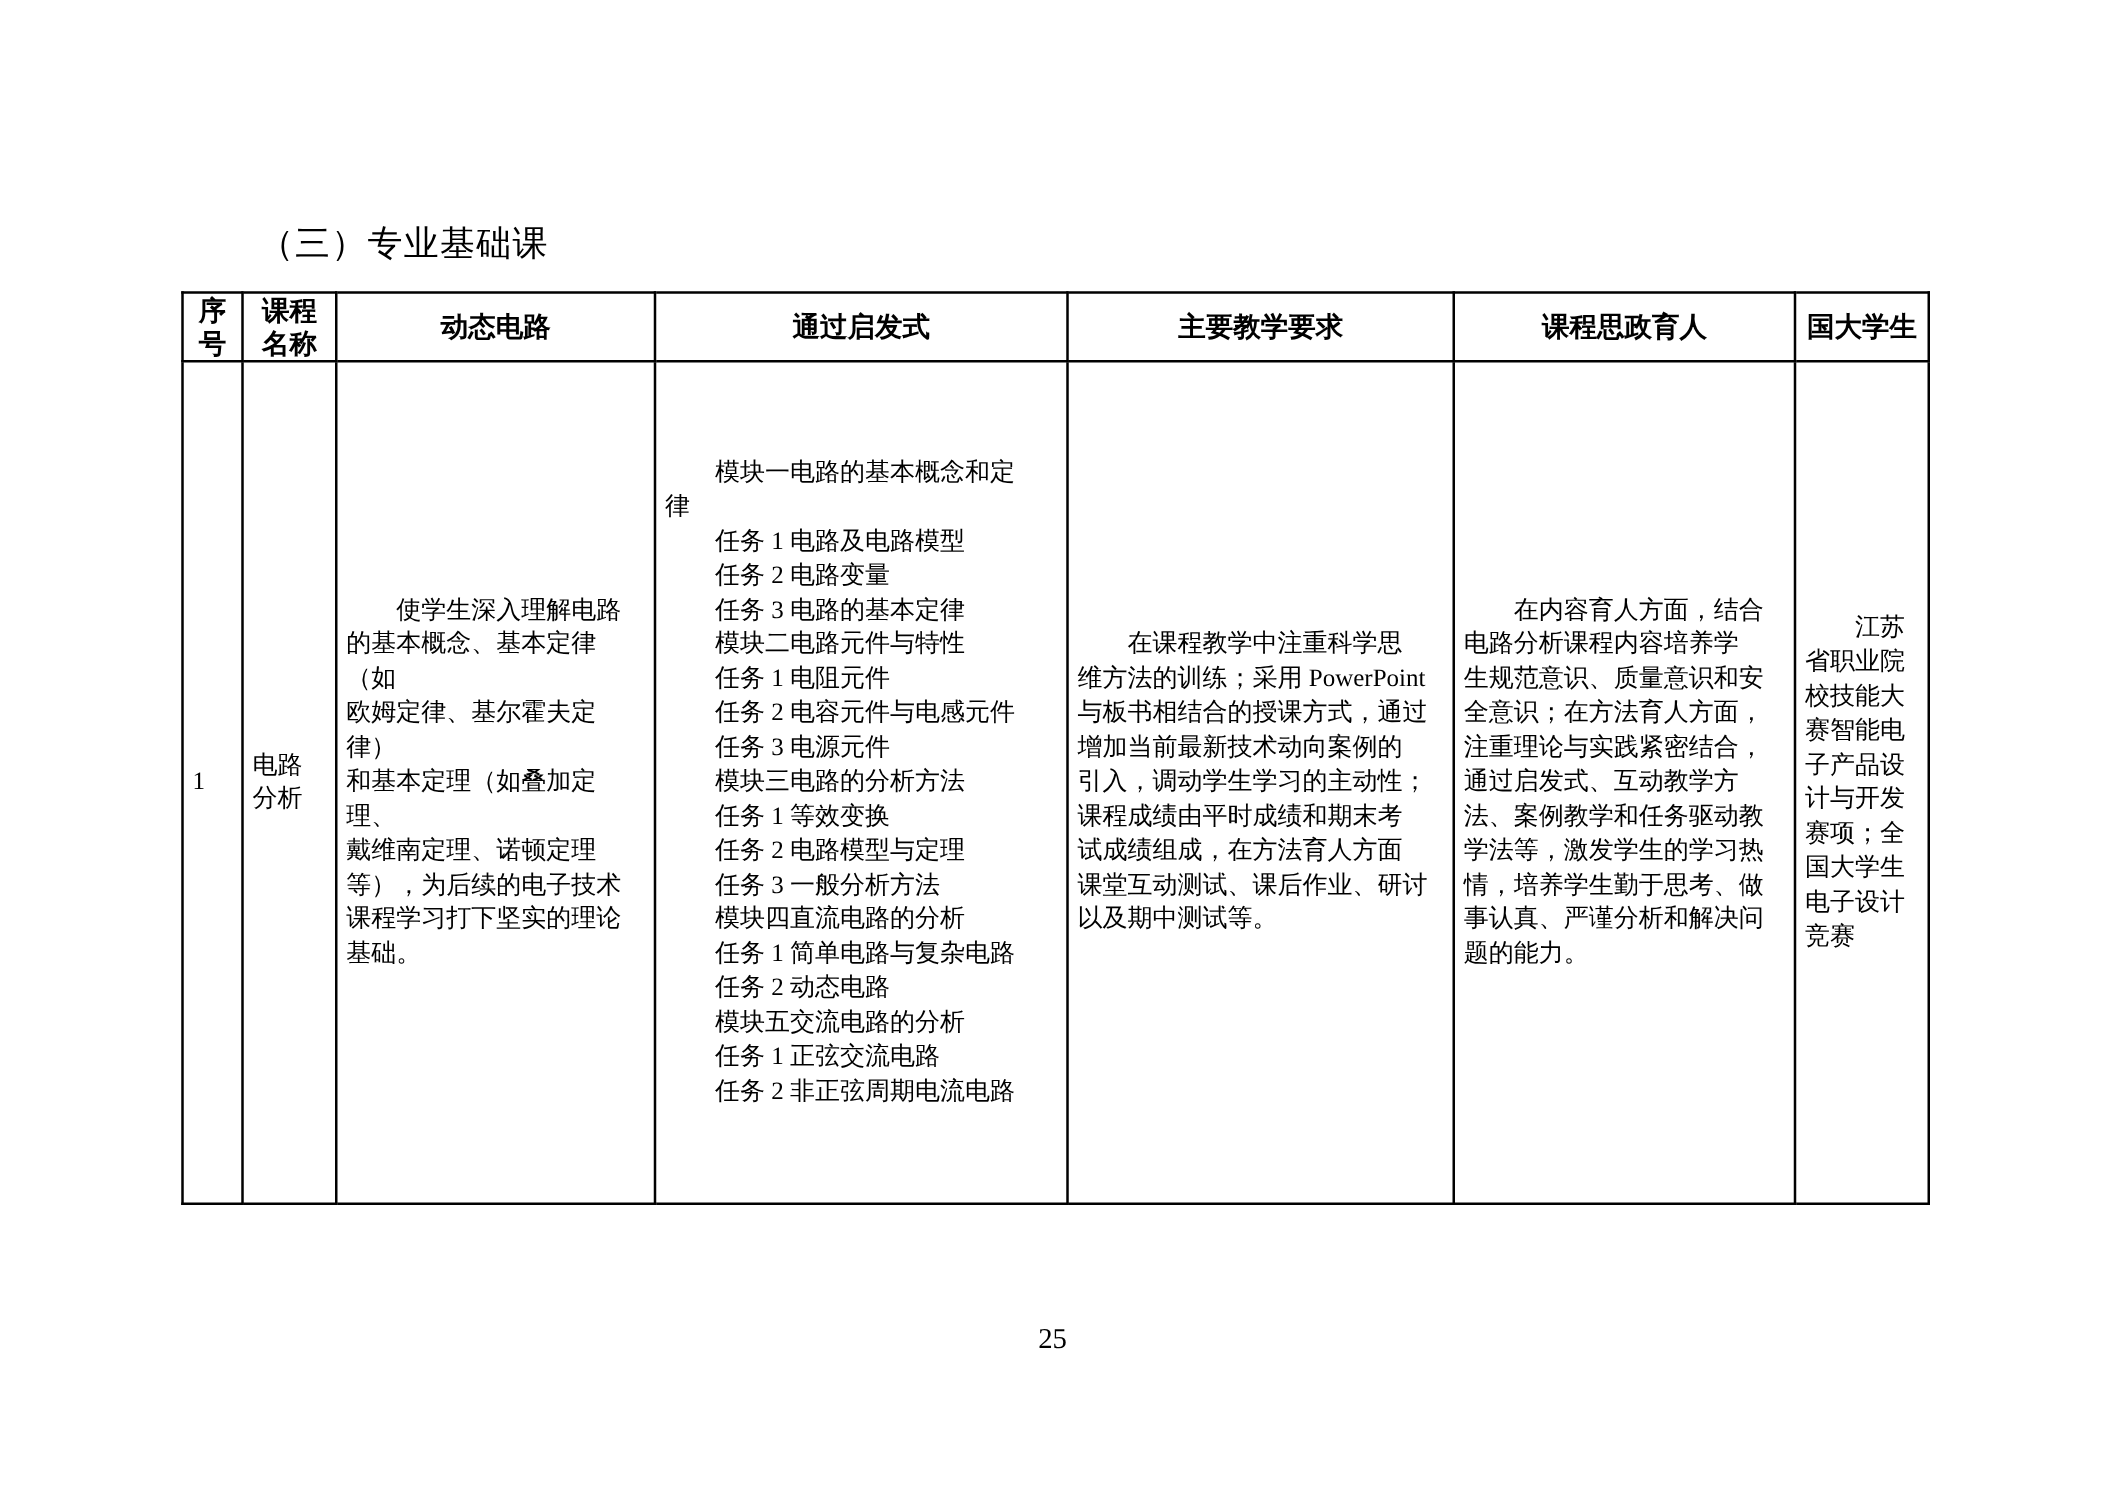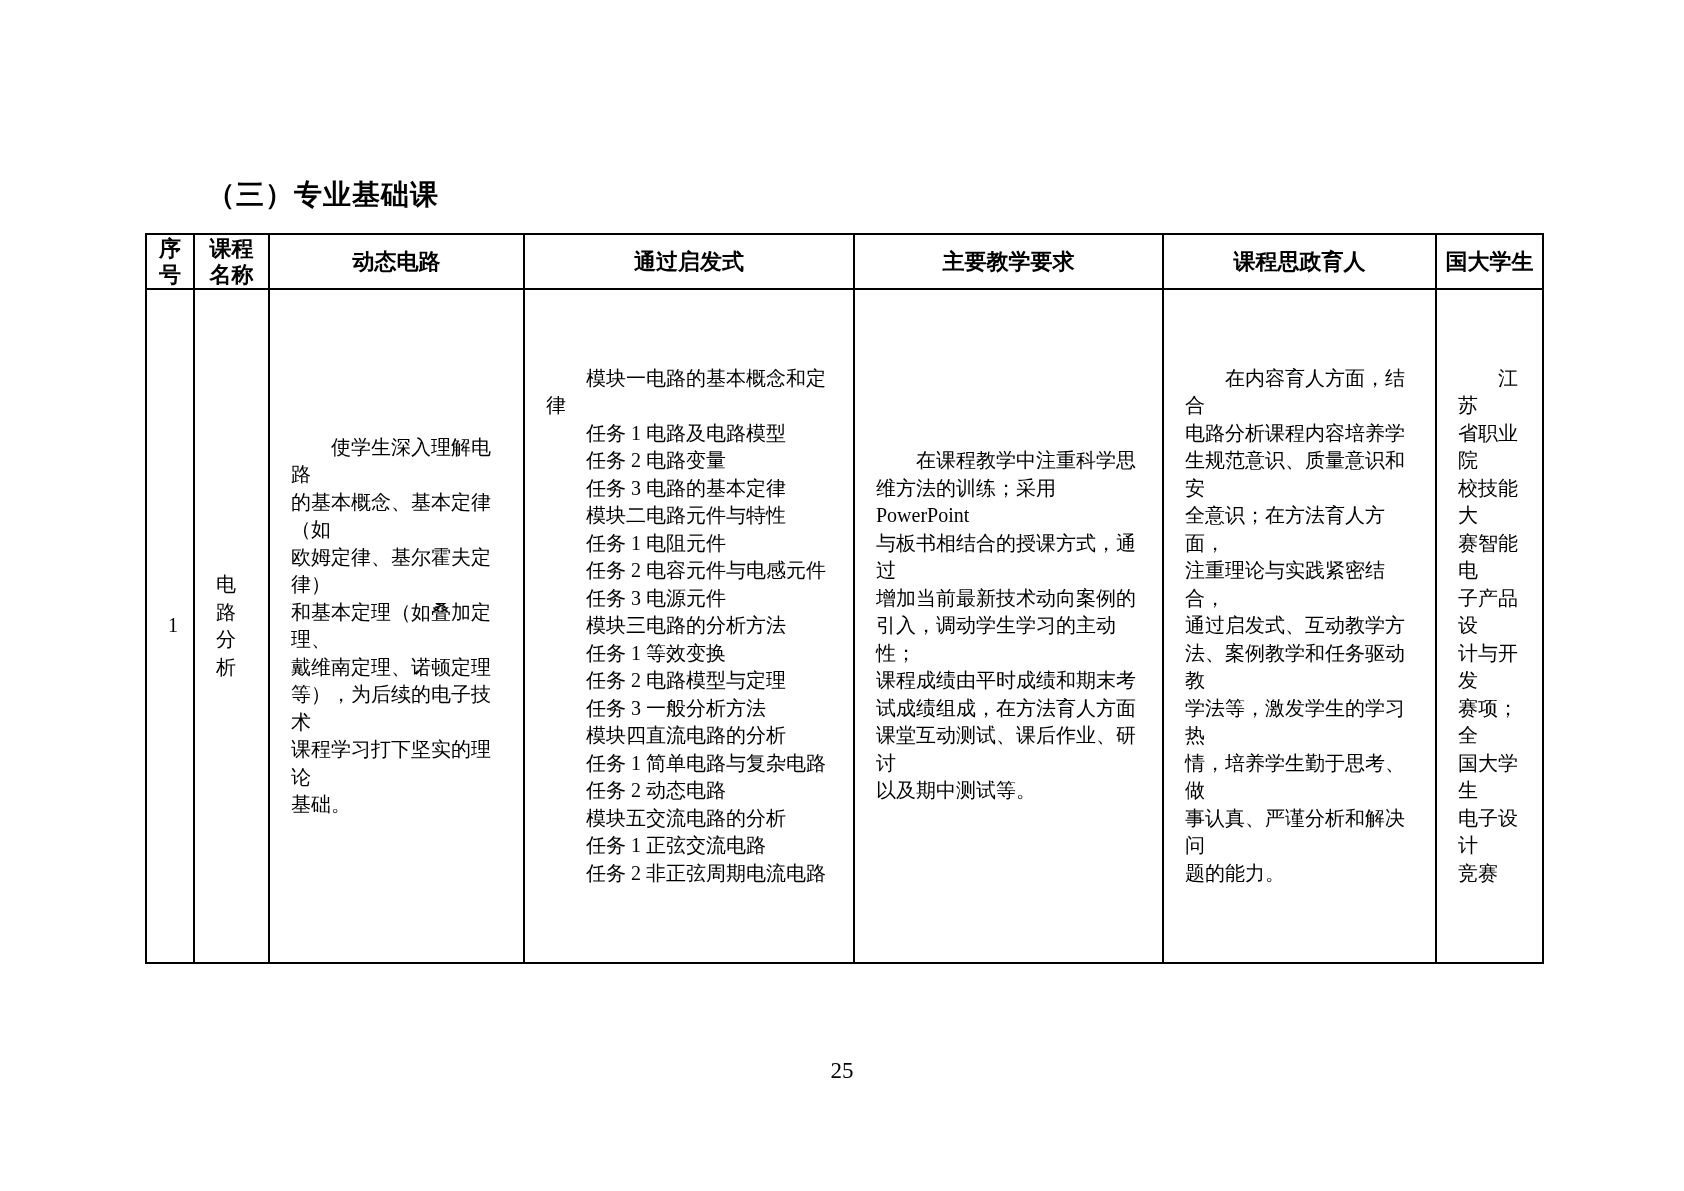--- a/index.html
+++ b/index.html
@@ -11,21 +11,21 @@
     background: #ffffff;
     font-family: "Liberation Serif", "DejaVu Serif", serif;
     color: #000000;
     overflow: hidden;
   }
   .heading {
     position: absolute;
     left: 207px;
     top: 176px;
     font-size: 28px;
-    font-weight: bold;
+    font-weight: normal;
     font-family: "Liberation Sans", "DejaVu Sans", sans-serif;
     letter-spacing: 1px;
     white-space: nowrap;
   }
   table.course-table {
     position: absolute;
     left: 145px;
     top: 233px;
     width: 1397px;
     border-collapse: collapse;
@@ -45,21 +45,21 @@
     text-align: center;
     font-family: "Liberation Sans", "DejaVu Sans", sans-serif;
     line-height: 26px;
     padding: 0 2px;
   }
   table.course-table td {
     height: 674px;
     font-size: 20px;
     line-height: 27.5px;
     text-align: left;
-    padding: 0 21px;
+    padding: 0 7px;
   }
   td.cell-center {
     text-align: center;
     padding: 0 2px;
   }
   .pageno {
     position: absolute;
     left: 0;
     right: 0;
     top: 1058px;

